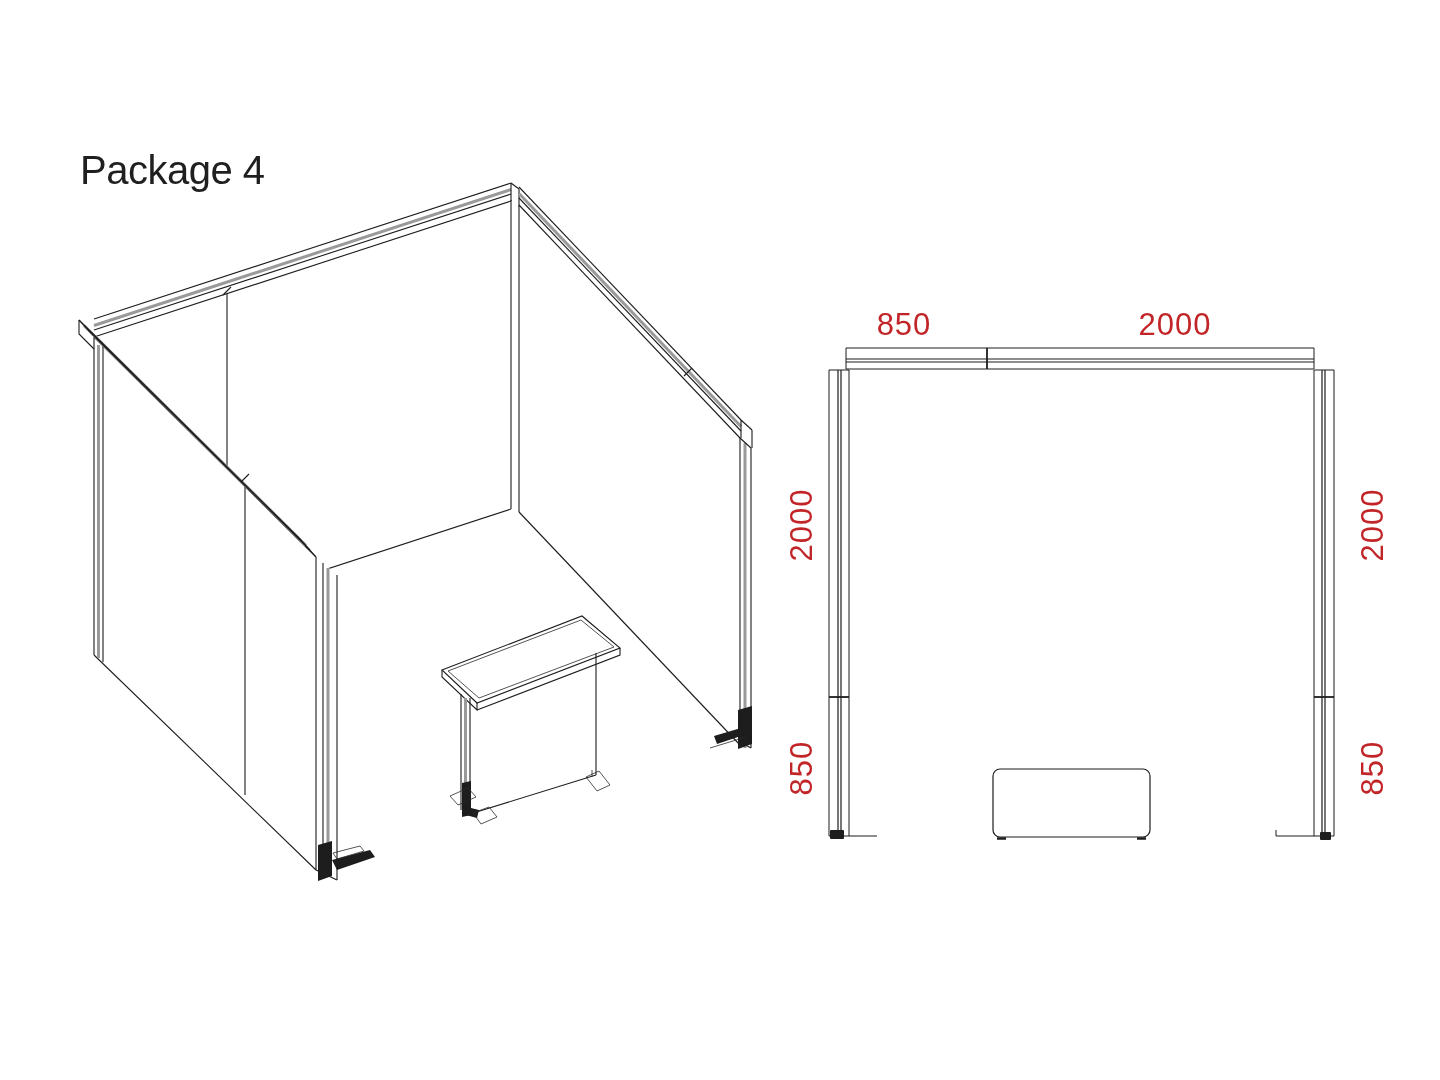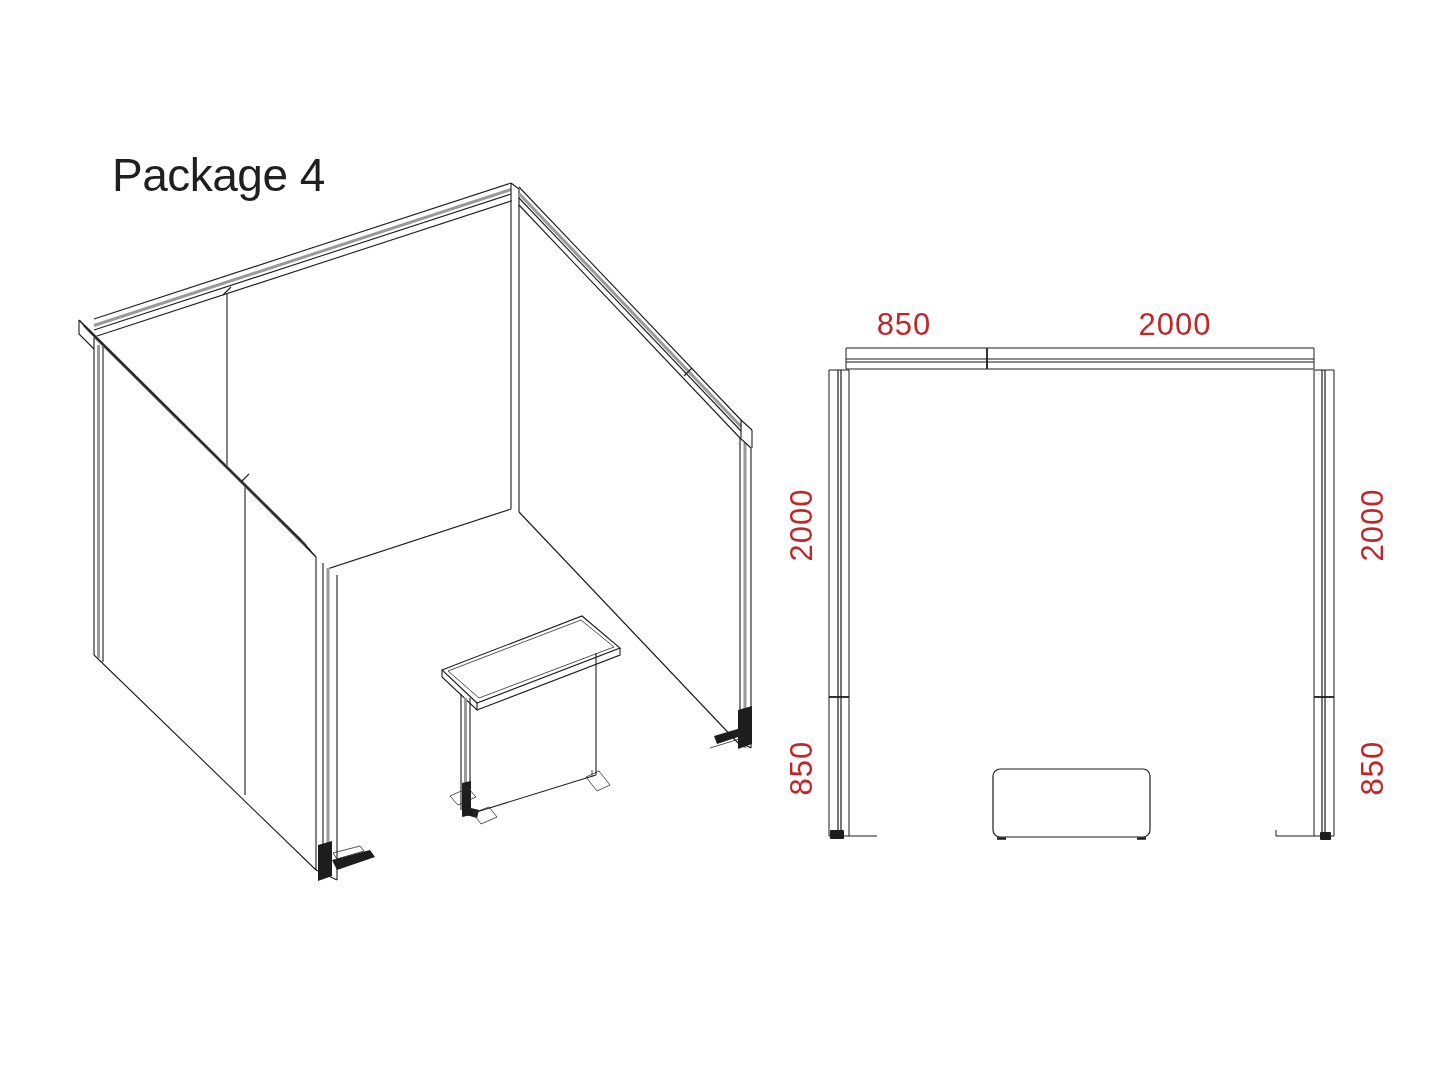--- a/index.html
+++ b/index.html
@@ -3,23 +3,22 @@
 <meta charset="utf-8">
 <style>
   html,body{margin:0;padding:0;}
   body{
     width:1440px;height:1080px;position:relative;
     background:#ffffff;overflow:hidden;
     font-family:"Liberation Sans", sans-serif;
   }
   .page-title{
     position:absolute;left:80px;top:148px;
-    font-size:46px;letter-spacing:-0.5px;color:#1f1f1f;
+    font-size:40px;letter-spacing:-0.5px;color:#1f1f1f;
     font-weight:400;
-    margin-left:32px;
   }
   svg.diagram{position:absolute;left:0;top:0;}
   .ln{stroke:#1d1d1d;stroke-width:1.1;fill:none;stroke-linecap:butt;}
   .ln-thin{stroke:#2a2a2a;stroke-width:0.8;fill:none;}
   .gray{stroke:#9a9a9a;stroke-width:3;fill:none;}
   .facefill{fill:#ffffff;stroke:none;}
   .blackfill{fill:#1d1d1d;stroke:none;}
   .plan-ln{stroke:#1d1d1d;stroke-width:1;fill:none;}
   .plan-dbl{stroke:#1d1d1d;stroke-width:1.2;fill:none;}
   .plan-div{stroke:#1d1d1d;stroke-width:1.8;fill:none;}

